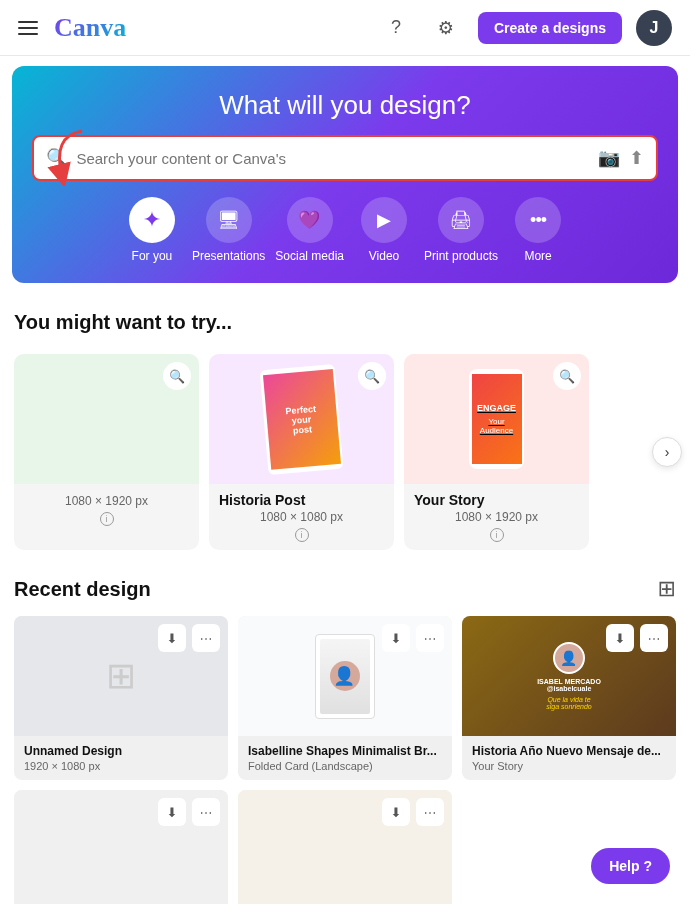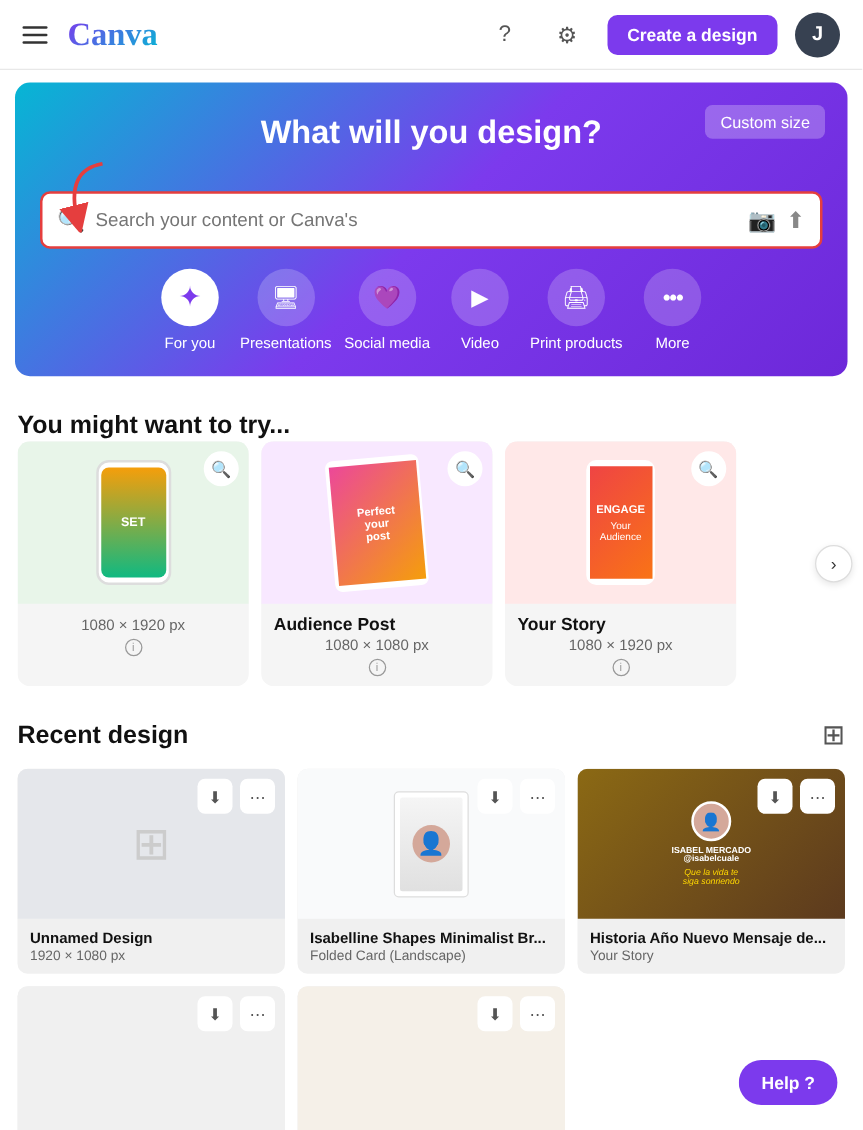--- a/index.html
+++ b/index.html
@@ -11,41 +11,41 @@
     .hamburger-icon { display: flex; flex-direction: column; gap: 4px; cursor: pointer; }
     .hamburger-icon span { display: block; width: 20px; height: 2px; background: #333; border-radius: 2px; }
     .logo { font-size: 26px; font-weight: 700; color: #7c3aed; font-family: Georgia, serif; background: linear-gradient(135deg, #7c3aed, #06b6d4); -webkit-background-clip: text; -webkit-text-fill-color: transparent; }
     .header-right { display: flex; align-items: center; gap: 14px; }
     .icon-btn { width: 36px; height: 36px; border-radius: 50%; display: flex; align-items: center; justify-content: center; cursor: pointer; color: #555; font-size: 18px; border: none; background: transparent; }
     .create-btn { background: #7c3aed; color: white; border: none; border-radius: 8px; padding: 8px 16px; font-size: 14px; font-weight: 600; cursor: pointer; white-space: nowrap; }
     .avatar { width: 36px; height: 36px; border-radius: 50%; background: #374151; display: flex; align-items: center; justify-content: center; color: white; font-weight: 700; font-size: 16px; cursor: pointer; }
 
     
     .hero { background: linear-gradient(135deg, #06b6d4 0%, #7c3aed 50%, #6d28d9 100%); padding: 24px 20px 20px; position: relative; margin: 10px 12px; border-radius: 12px; }
-    .hero-title { text-align: center; color: white; font-size: 26px; font-weight: 700; margin-bottom: 32px; }
+    .hero-title { text-align: center; color: white; font-size: 26px; font-weight: 400; margin-bottom: 14px; }
     .custom-size-btn { position: absolute; top: 18px; right: 18px; background: rgba(255,255,255,0.25); color: white; border: none; border-radius: 6px; padding: 6px 12px; font-size: 13px; cursor: pointer; }
     .search-bar { background: white; border-radius: 8px; display: flex; align-items: center; padding: 0 12px; height: 46px; border: 2px solid #e53e3e; }
     .search-icon-wrap { color: #888; font-size: 18px; margin-right: 8px; }
     .search-input { flex: 1; border: none; outline: none; font-size: 15px; color: #555; background: transparent; }
     .search-actions { display: flex; gap: 8px; color: #888; font-size: 18px; }
 
     
     .red-arrow { position: absolute; left: 30px; top: 60px; }
 
     
     .category-tabs { display: flex; justify-content: center; gap: 10px; margin-top: 16px; }
     .cat-tab { display: flex; flex-direction: column; align-items: center; gap: 6px; cursor: pointer; min-width: 60px; }
     .cat-icon { width: 46px; height: 46px; border-radius: 50%; background: rgba(255,255,255,0.2); display: flex; align-items: center; justify-content: center; font-size: 20px; color: white; }
     .cat-icon.active { background: white; }
     .cat-icon.active .icon-inner { color: #7c3aed; }
     .cat-label { color: white; font-size: 12px; font-weight: 500; text-align: center; }
 
     
     .section { padding: 18px 14px 8px; }
-    .section-title { font-size: 20px; font-weight: 700; color: #111; margin-bottom: 1px; }
+    .section-title { font-size: 20px; font-weight: 700; color: #111; margin-bottom: 20px; }
 
     
     .try-cards { display: flex; gap: 10px; overflow: hidden; position: relative; }
     .try-card { flex: 0 0 185px; background: #f5f5f5; border-radius: 10px; overflow: hidden; cursor: pointer; position: relative; }
     .try-card-img { height: 130px; position: relative; display: flex; align-items: center; justify-content: center; overflow: hidden; }
     .try-card-zoom { position: absolute; top: 8px; right: 8px; width: 28px; height: 28px; background: white; border-radius: 50%; display: flex; align-items: center; justify-content: center; font-size: 13px; color: #555; }
     .try-card-info { padding: 8px 10px; }
     .try-card-name { font-size: 14px; font-weight: 600; color: #111; }
     .try-card-size { font-size: 12px; color: #666; display: flex; align-items: center; gap: 4px; margin-top: 2px; flex-direction: column; }
     .next-btn { position: absolute; right: -6px; top: 50%; transform: translateY(-50%); width: 30px; height: 30px; background: white; border-radius: 50%; border: 1px solid #ddd; display: flex; align-items: center; justify-content: center; cursor: pointer; font-size: 14px; color: #333; box-shadow: 0 2px 6px rgba(0,0,0,0.1); z-index: 2; }
@@ -68,21 +68,21 @@
     
     .phone-mockup { width: 60px; height: 100px; background: white; border-radius: 10px; border: 2px solid #ddd; display: flex; align-items: center; justify-content: center; overflow: hidden; position: relative; }
     .phone-screen { width: 52px; height: 88px; background: linear-gradient(#f59e0b, #10b981); border-radius: 6px; display: flex; align-items: center; justify-content: center; }
     .phone-text { color: white; font-size: 10px; font-weight: 700; }
 
     
     .insta-mockup { width: 75px; height: 105px; background: white; border-radius: 6px; transform: rotate(-5deg); display: flex; align-items: center; justify-content: center; overflow: hidden; }
     .insta-inner { width: 70px; height: 95px; background: linear-gradient(135deg, #ec4899, #f59e0b); display: flex; align-items: center; justify-content: center; }
 
     
-    .story-mockup { width: 55px; height: 100px; background: white; border-radius: 8px; display: flex; align-items: center; justify-content: center; overflow: hidden; }
+    .story-mockup { width: 55px; height: 100px; background: white; border-radius: 8px; display: flex; align-items: center; justify-content: center; overflow: hidden; text-decoration: underline; }
     .story-inner { width: 50px; height: 90px; background: linear-gradient(135deg, #ef4444, #f97316); display: flex; flex-direction: column; align-items: center; justify-content: center; gap: 4px; }
 
     
     .logo-mockup-card { width: 60px; height: 90px; background: white; border-radius: 6px; display: flex; align-items: center; justify-content: center; }
     .logo-inner { width: 50px; height: 70px; background: linear-gradient(135deg, #06b6d4, #7c3aed); border-radius: 4px; }
 
     
     .unnamed-design { background: #e5e7eb; display: flex; align-items: center; justify-content: center; color: #999; font-size: 28px; }
     .historia-design { background: #92400e; display: flex; align-items: center; justify-content: center; }
 
@@ -99,39 +99,38 @@
     <div class="hamburger-icon">
       <span></span>
         <span></span>
         <span></span>
     </div>
     <div class="logo">Canva</div>
   </div>
   <div class="header-right">
     <button class="icon-btn">?</button>
     <button class="icon-btn">⚙</button>
-    <button class="create-btn">Create a design</button>
+    <button class="create-btn">Create a designs</button>
     <div class="avatar">J</div>
   </div>
 </header>
 
 <div class="hero">
 
   <div class="red-arrow">
     <svg width="50" height="60" viewBox="0 0 50 60">
       <defs>
         <marker id="arrowhead" markerWidth="8" markerHeight="8" refX="4" refY="4" orient="auto">
           <path d="M0,0 L8,4 L0,8 Z" fill="#e53e3e"></path>
         </marker>
       </defs>
       <path d="M 40 5 Q 10 10 20 50" stroke="#e53e3e" stroke-width="3" fill="none" marker-end="url(#arrowhead)"></path>
     </svg>
   </div>
 
-  <button class="custom-size-btn">Custom size</button>
   <h1 class="hero-title">What will you design?</h1>
 
   <div class="search-bar">
     <div class="search-icon-wrap">🔍</div>
     <input class="search-input" type="text" placeholder="Search your content or Canva's" style="">
     <div class="search-actions">
       <span style="cursor:pointer">📷</span>
       <span style="cursor:pointer">⬆</span>
     </div>
   </div>
@@ -176,46 +175,41 @@
   </div>
 </div>
 
 <div class="section">
   <h2 class="section-title">You might want to try...</h2>
   <div style="position:relative;">
     <div class="try-cards">
 
       <div class="try-card">
         <div class="try-card-img" style="background:#e8f5e9;">
-          <div class="phone-mockup">
-            <div class="phone-screen">
-              <span class="phone-text">SET</span>
-            </div>
-          </div>
           <div class="try-card-zoom">🔍</div>
         </div>
         <div class="try-card-info">
           <div class="try-card-size">
             <span>1080 × 1920 px</span>
             <span class="info-icon">i</span>
           </div>
         </div>
       </div>
 
       <div class="try-card">
         <div class="try-card-img" style="background:#f8e8ff;">
           <div class="insta-mockup">
             <div class="insta-inner">
               <span style="color:white;font-size:9px;font-weight:700;text-align:center;padding:4px;">Perfect<br>your<br>post</span>
             </div>
           </div>
           <div class="try-card-zoom">🔍</div>
         </div>
         <div class="try-card-info">
-          <div class="try-card-name">Audience Post</div>
+          <div class="try-card-name">Historia Post</div>
           <div class="try-card-size">
             <span>1080 × 1080 px</span>
             <span class="info-icon">i</span>
           </div>
         </div>
       </div>
 
       <div class="try-card">
         <div class="try-card-img" style="background:#ffe8e8;">
           <div class="story-mockup">

